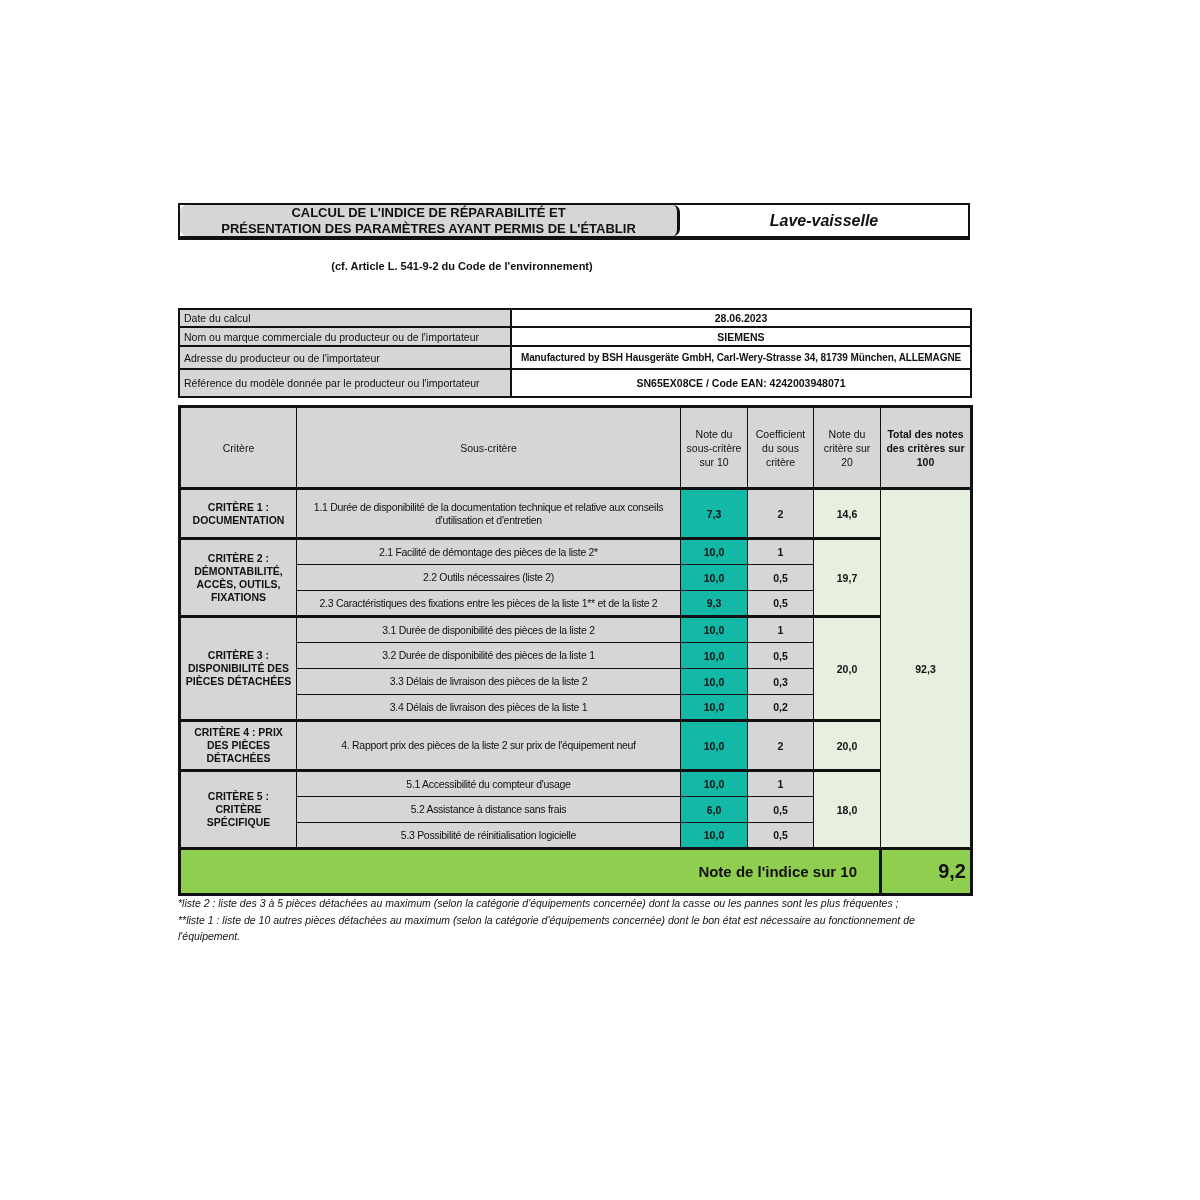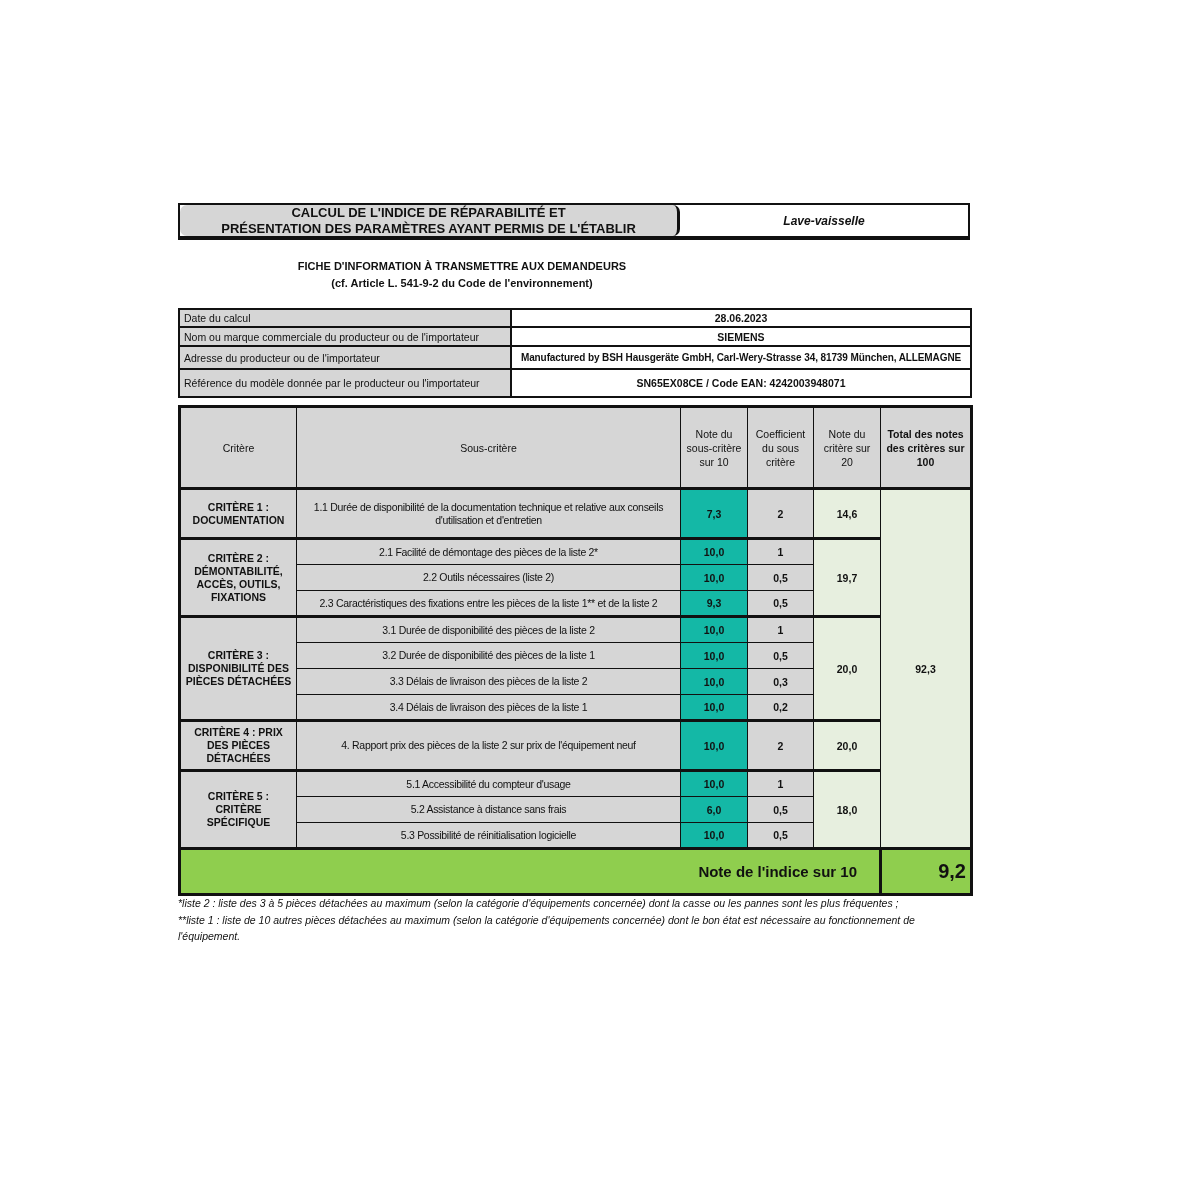--- a/index.html
+++ b/index.html
@@ -31,21 +31,21 @@
     box-sizing: border-box;
     display: flex; flex-direction: column; justify-content: center; align-items: center;
     font-weight: bold; font-size: 13px; line-height: 16px;
     text-align: center;
     border-radius: 7px;
   }
   .product-cell {
     flex: 1;
     background: #ffffff;
     display: flex; justify-content: center; align-items: center;
-    font-weight: bold; font-style: italic; font-size: 12px;
+    font-weight: bold; font-style: italic; font-size: 16px;
   }
 
   
   .subtitle {
     left: 178px; top: 258px; width: 568px;
     text-align: center;
     font-weight: bold; font-size: 11px; line-height: 17px;
   }
 
   
@@ -143,21 +143,20 @@
 
 <div class="abs title-box">
   <div class="title-cell">
     <div>CALCUL DE L'INDICE DE RÉPARABILITÉ ET</div>
     <div>PRÉSENTATION DES PARAMÈTRES AYANT PERMIS DE L'ÉTABLIR</div>
   </div>
   <div class="product-cell">Lave-vaisselle</div>
 </div>
 
 <div class="abs subtitle">
-  <div>FICHE D'INFORMATION À TRANSMETTRE AUX DEMANDEURS</div>
   <div>(cf. Article L. 541-9-2 du Code de l'environnement)</div>
 </div>
 
 <table class="abs info-table">
   <colgroup>
     <col style="width:332px">
     <col style="width:460px">
   </colgroup>
   <tbody id="info-body">
       <tr>

